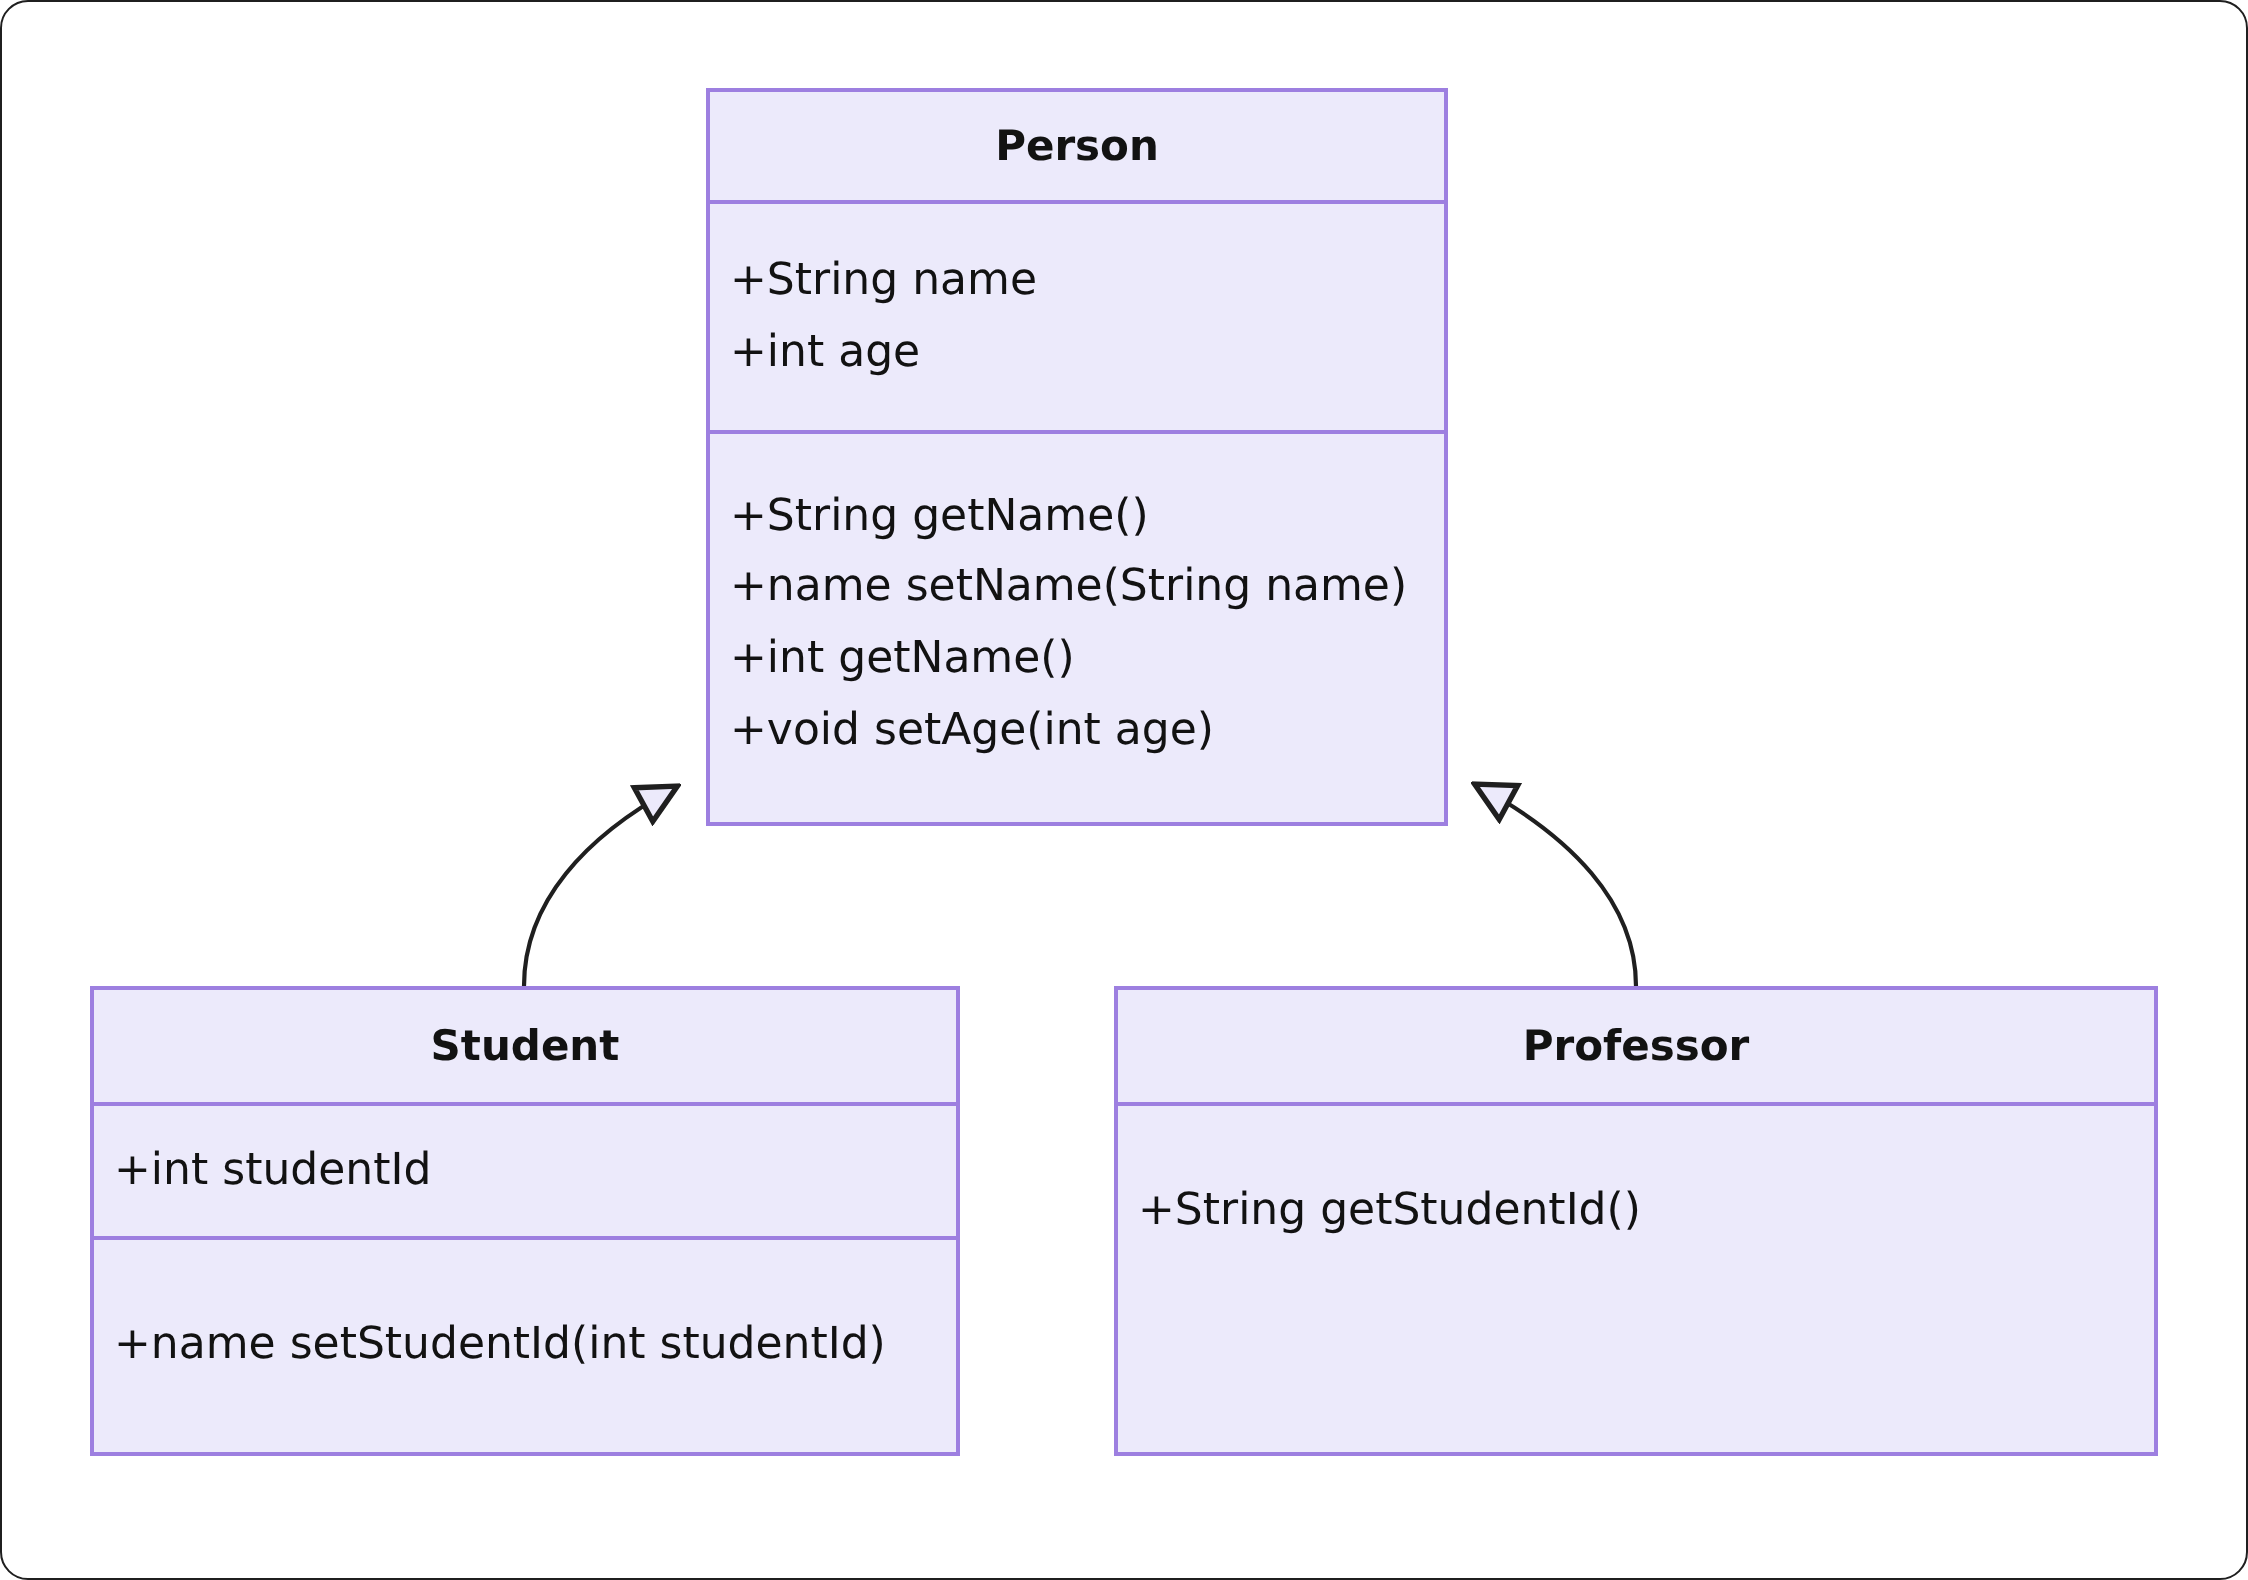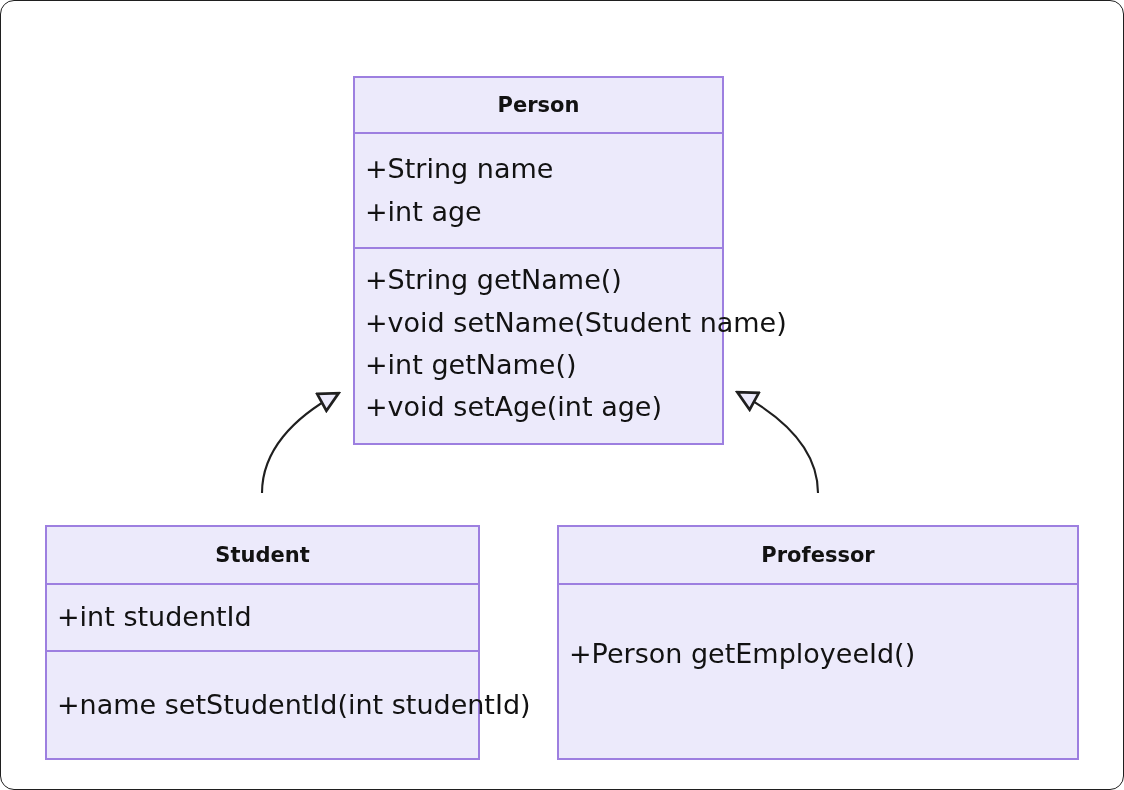--- a/index.html
+++ b/index.html
@@ -30,21 +30,20 @@
     height: 790px;
     pointer-events: none;
   }
   .uml-class {
     position: absolute;
     box-sizing: border-box;
     background: #ECEAFB;
     border: 2px solid #9d7fe0;
     display: flex;
     flex-direction: column;
-    margin-top: 32px;
   }
   .uml-title {
     box-sizing: border-box;
     text-align: center;
     font-weight: bold;
     font-size: 21px;
     color: #121212;
     display: flex;
     align-items: center;
     justify-content: center;
@@ -54,41 +53,41 @@
     box-sizing: border-box;
     display: flex;
     flex-direction: column;
     justify-content: center;
     padding: 0 10px;
   }
   .uml-section.divided {
     border-bottom: 2px solid #9d7fe0;
   }
   .uml-row {
-    font-size: 27px;
+    font-size: 22px;
     color: #121212;
     line-height: 1.35;
     white-space: nowrap;
     padding: 3px 0;
   }
 
   
   #class-person { left: 352px; top: 43px; width: 371px; height: 369px; }
   #class-person .uml-title   { height: 56px; }
   #class-person .attrs       { height: 115px; }
   #class-person .methods     { height: 190px; }
 
   
   #class-student { left: 44px; top: 492px; width: 435px; height: 235px; }
   #class-student .uml-title  { height: 58px; }
   #class-student .attrs      { height: 67px; }
   #class-student .methods    { height: 106px; }
 
   
-  #class-professor { left: 556px; top: 492px; width: 522px; height: 235px; gap: 16px; }
+  #class-professor { left: 556px; top: 492px; width: 522px; height: 235px; }
   #class-professor .uml-title { height: 58px; }
   #class-professor .attrs     { height: 67px; }
   #class-professor .methods   { height: 106px; }
 </style>
 </head>
 <body>
 
 <div id="canvas">
 
   <svg id="edge-layer" viewBox="0 0 1124 790" width="1124" height="790">
@@ -108,36 +107,36 @@
   </svg>
 
   <div class="uml-class" id="class-person">
     <div class="uml-title">Person</div>
     <div class="uml-section attrs divided">
       <div class="uml-row">+String name</div>
       <div class="uml-row">+int age</div>
     </div>
     <div class="uml-section methods">
       <div class="uml-row">+String getName()</div>
-      <div class="uml-row">+void setName(Student name)</div>
+      <div class="uml-row">+name setName(String name)</div>
       <div class="uml-row">+int getName()</div>
       <div class="uml-row">+void setAge(int age)</div>
     </div>
   </div>
 
   <div class="uml-class" id="class-student">
     <div class="uml-title">Student</div>
     <div class="uml-section attrs divided">
       <div class="uml-row">+int studentId</div>
     </div>
     <div class="uml-section methods">
       <div class="uml-row">+name setStudentId(int studentId)</div>
     </div>
   </div>
 
   <div class="uml-class" id="class-professor">
     <div class="uml-title">Professor</div>
     <div class="uml-section methods">
-      <div class="uml-row">+Person getEmployeeId()</div>
+      <div class="uml-row">+String getStudentId()</div>
     </div>
   </div>
 
 </div>
 
 </body></html>

